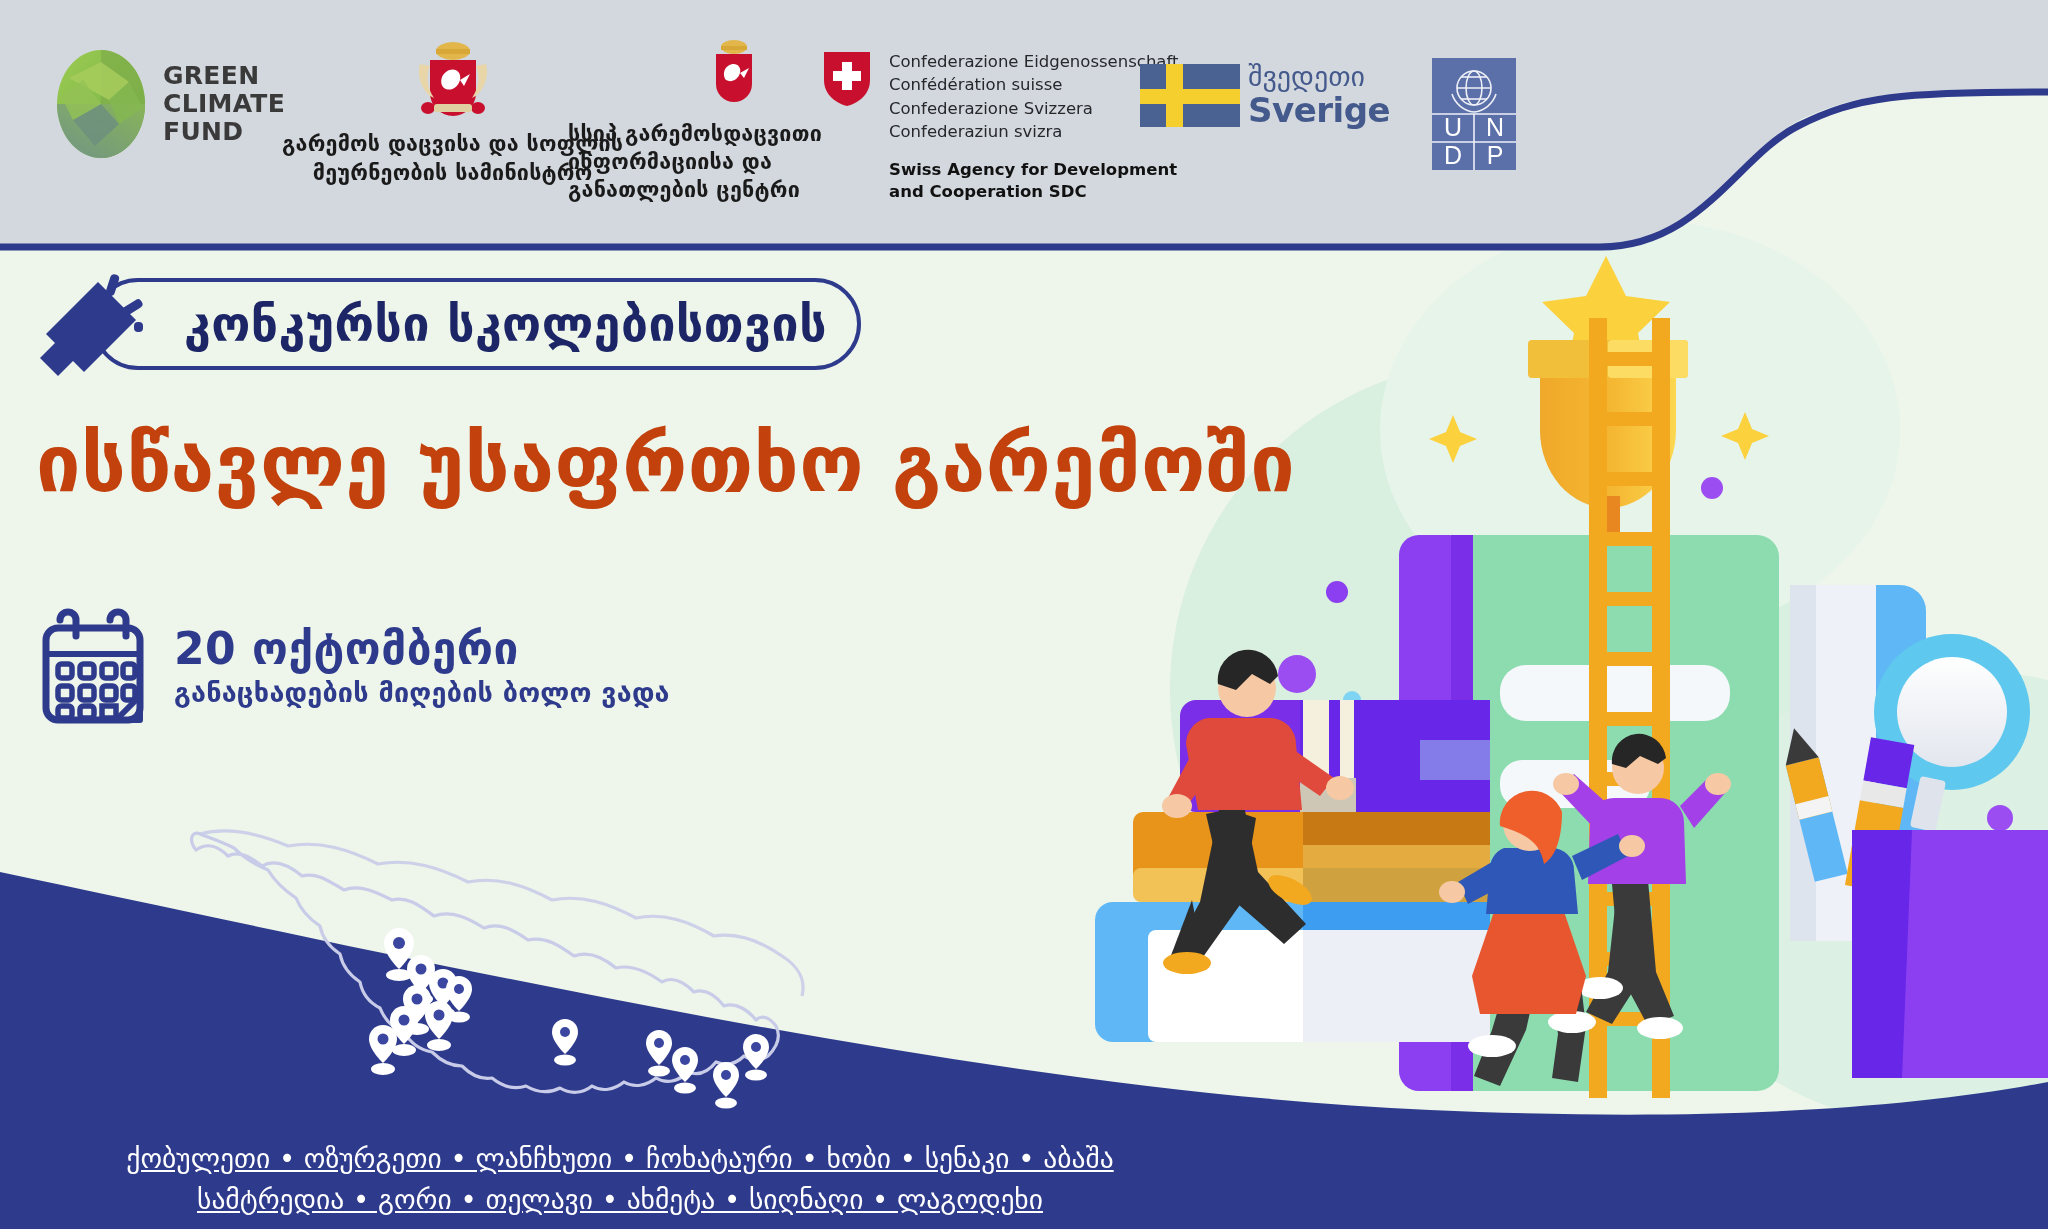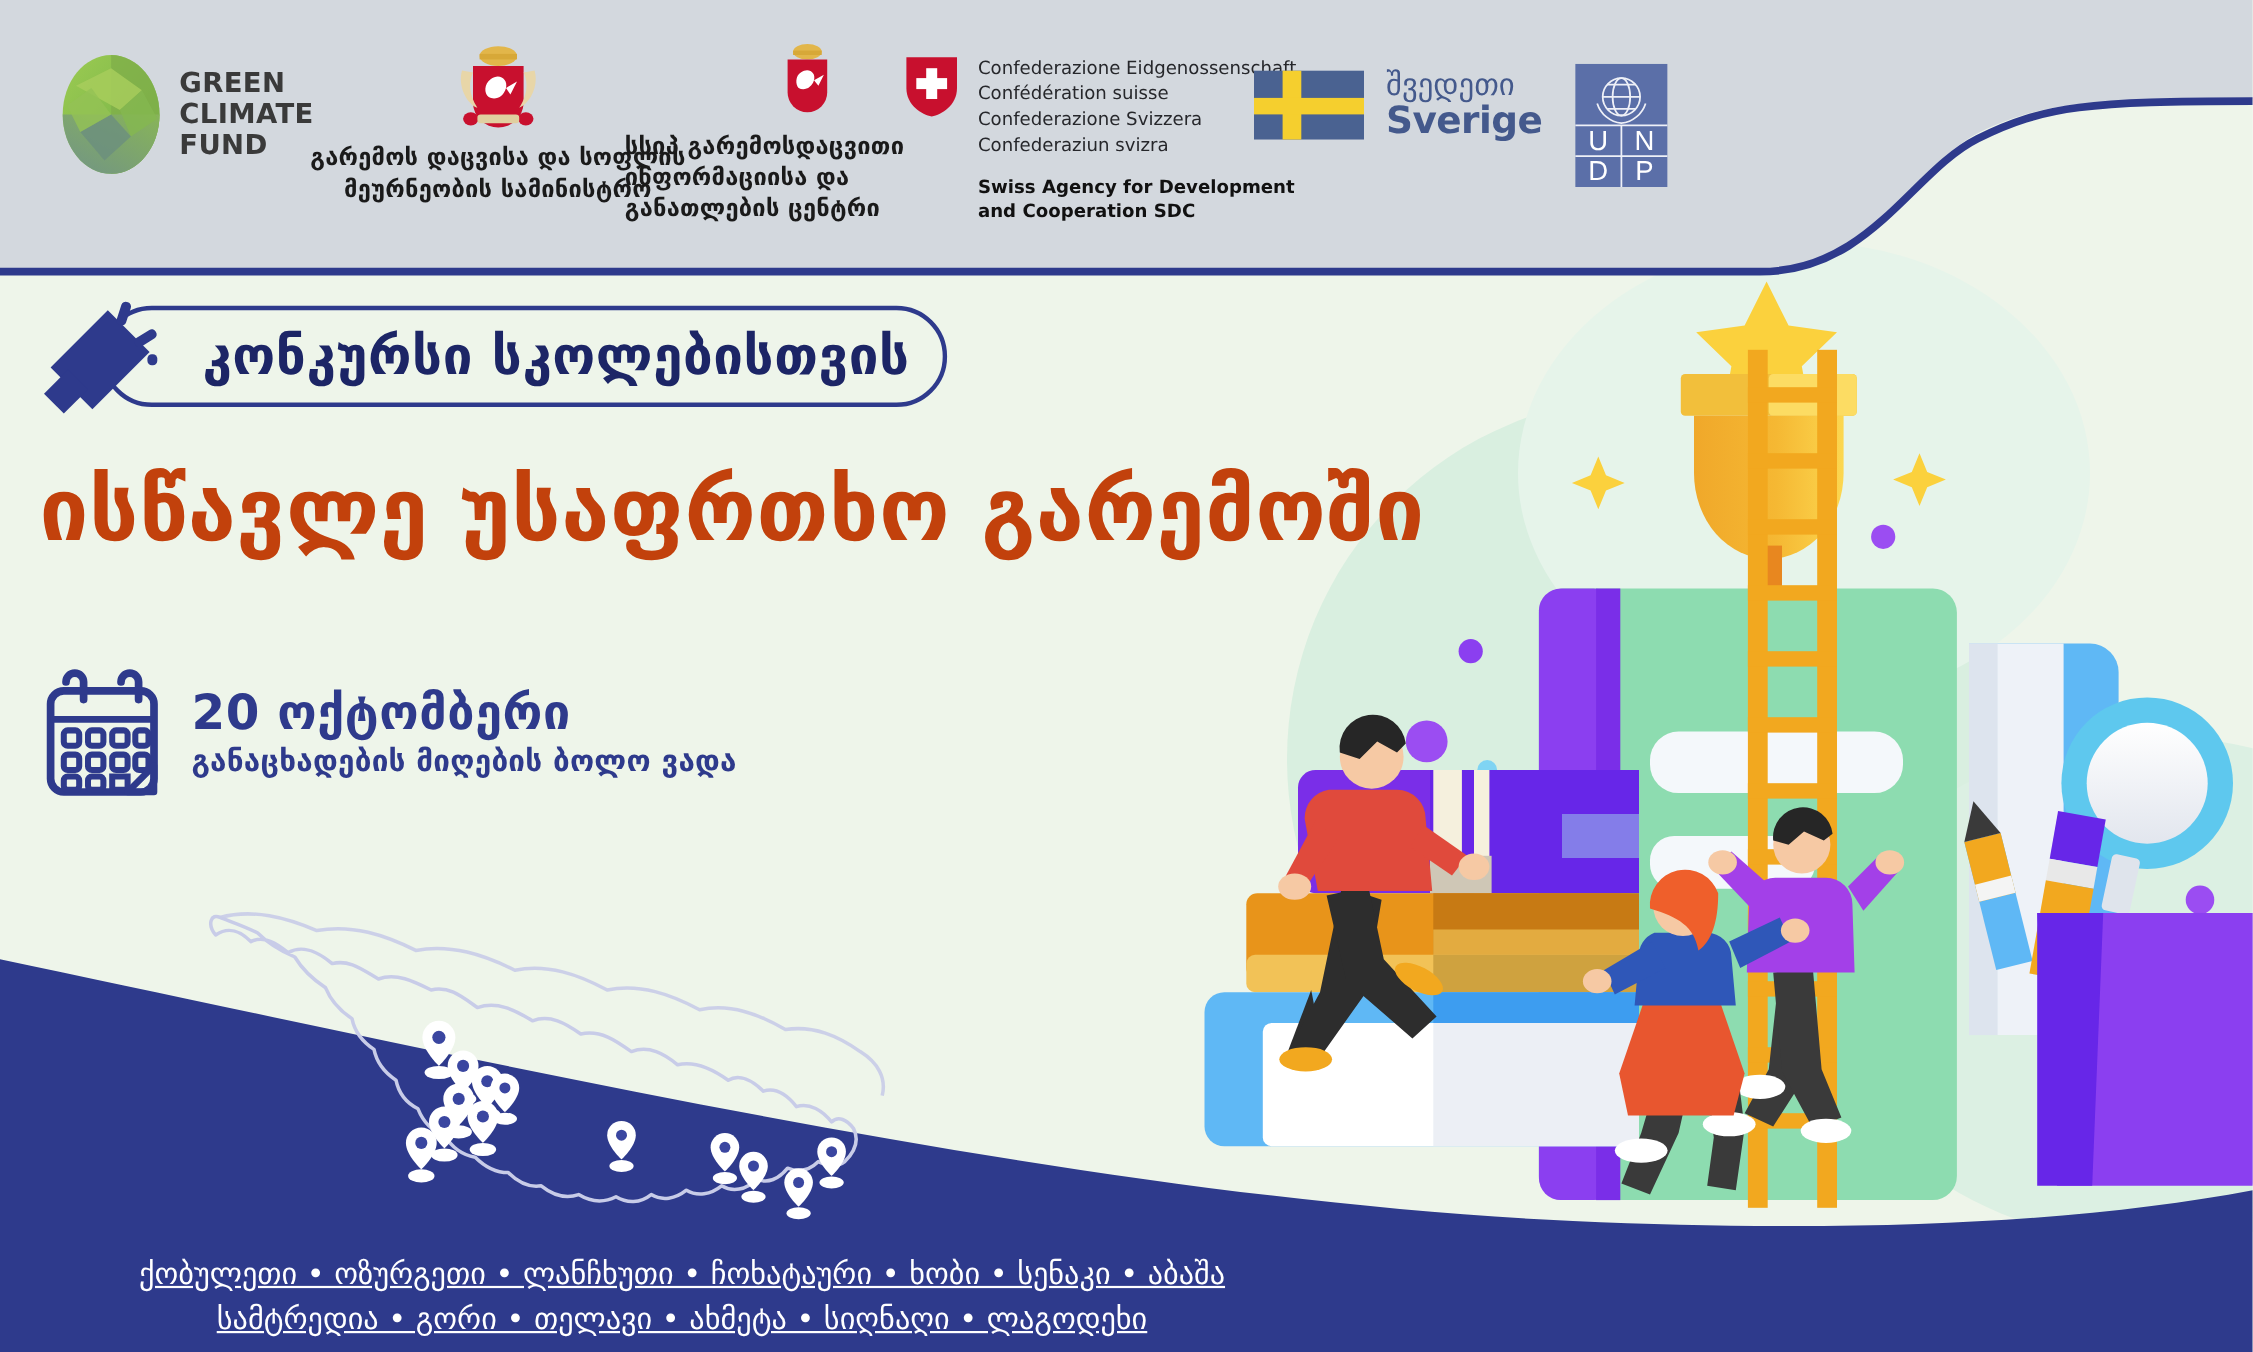--- a/index.html
+++ b/index.html
@@ -25,21 +25,21 @@
            margin-top:9px;letter-spacing:.2px;}
 
   .nea-wrap{left:568px;top:38px;flex-direction:column;align-items:center;}
   .nea-cap{font-size:21.5px;font-weight:700;color:#1a1a1a;line-height:1.3;text-align:left;
            margin-top:8px;letter-spacing:.2px;}
 
   .sdc-wrap{left:822px;top:50px;align-items:flex-start;gap:17px;}
   .sdc-lines{font-size:16.5px;color:#26272b;line-height:1.42;}
   .sdc-bold{font-size:16.5px;font-weight:700;color:#111;line-height:1.38;margin-top:15px;}
 
-  .swe-wrap{left:1140px;top:62px;align-items:center;gap:20px;}
+  .swe-wrap{left:1140px;top:62px;align-items:center;gap:8px;}
   .swe-text{color:#44598c;line-height:1.05;}
   .swe-ka{font-size:28px;font-weight:500;}
   .swe-en{font-size:34px;font-weight:700;letter-spacing:-.5px;margin-top:2px;}
 
   .undp-wrap{left:1432px;top:58px;}
 
   
   #content{position:absolute;inset:0;z-index:8;}
 
   #badge{position:absolute;left:32px;top:268px;display:flex;align-items:center;}

